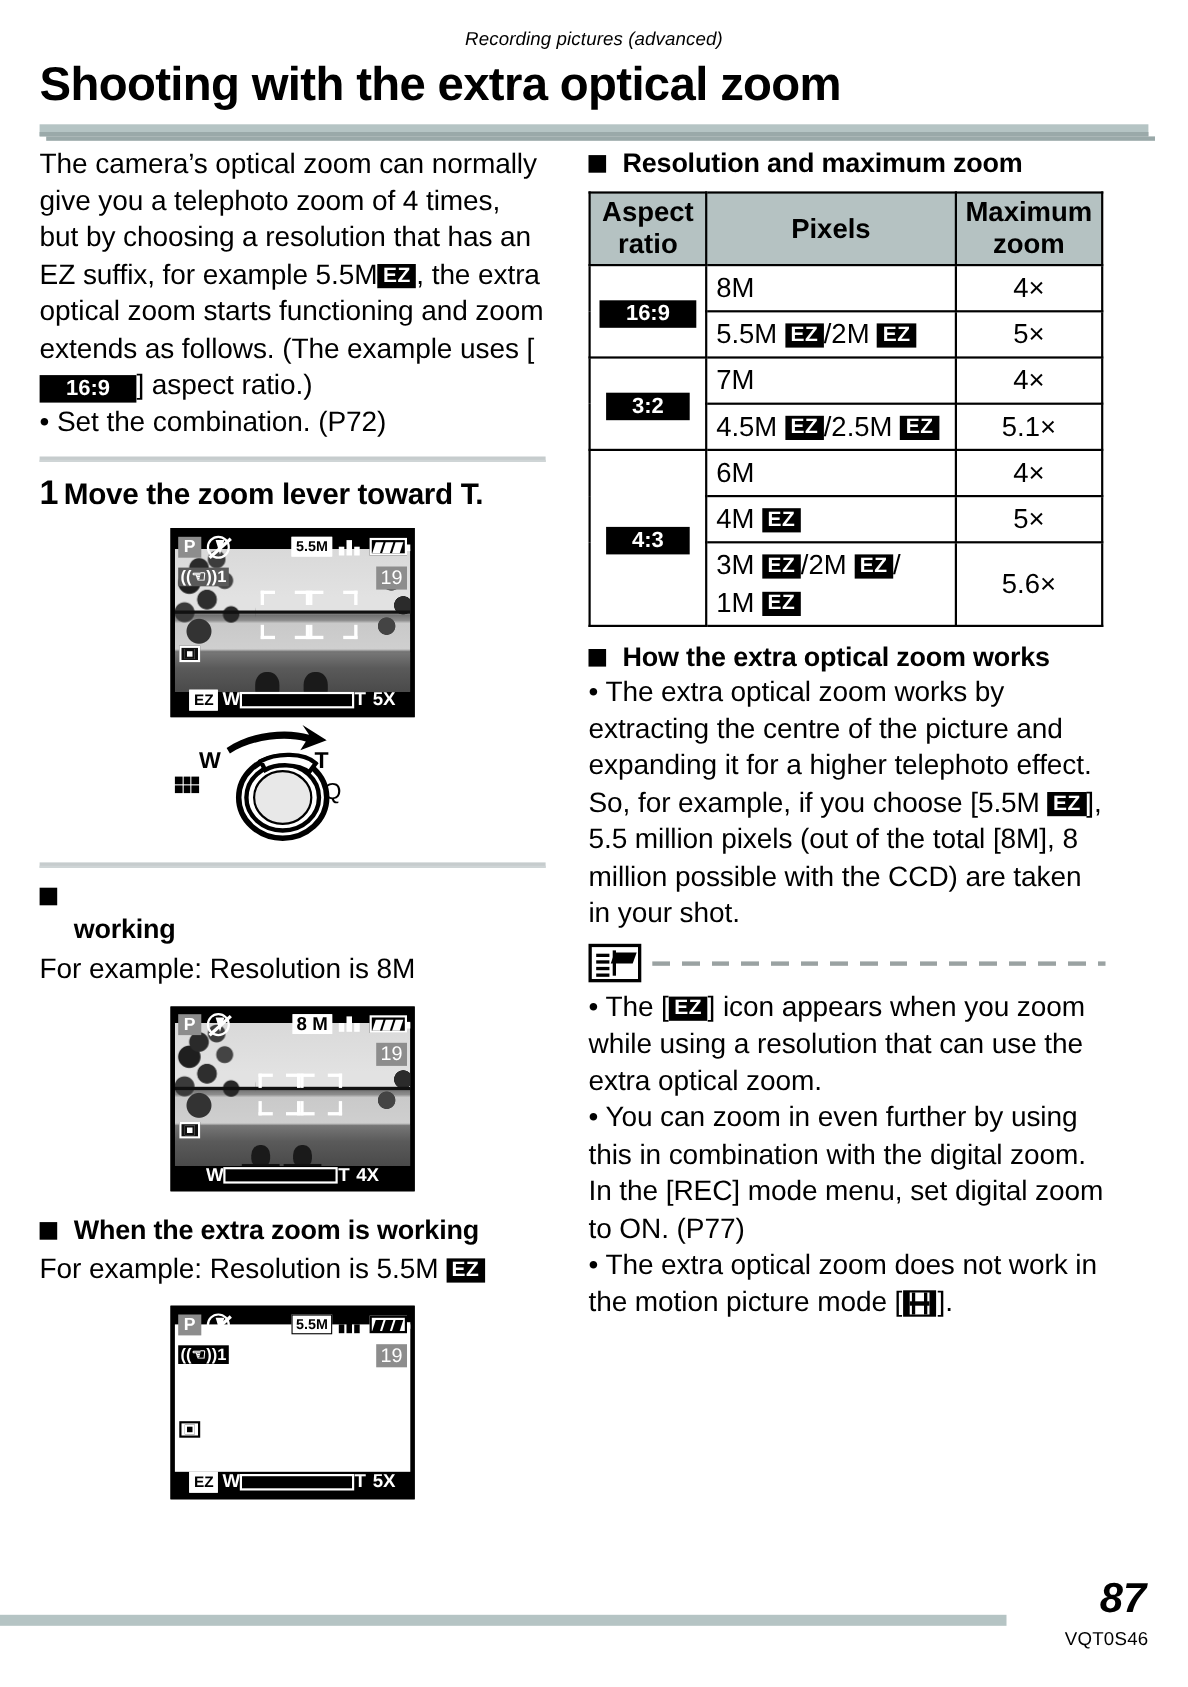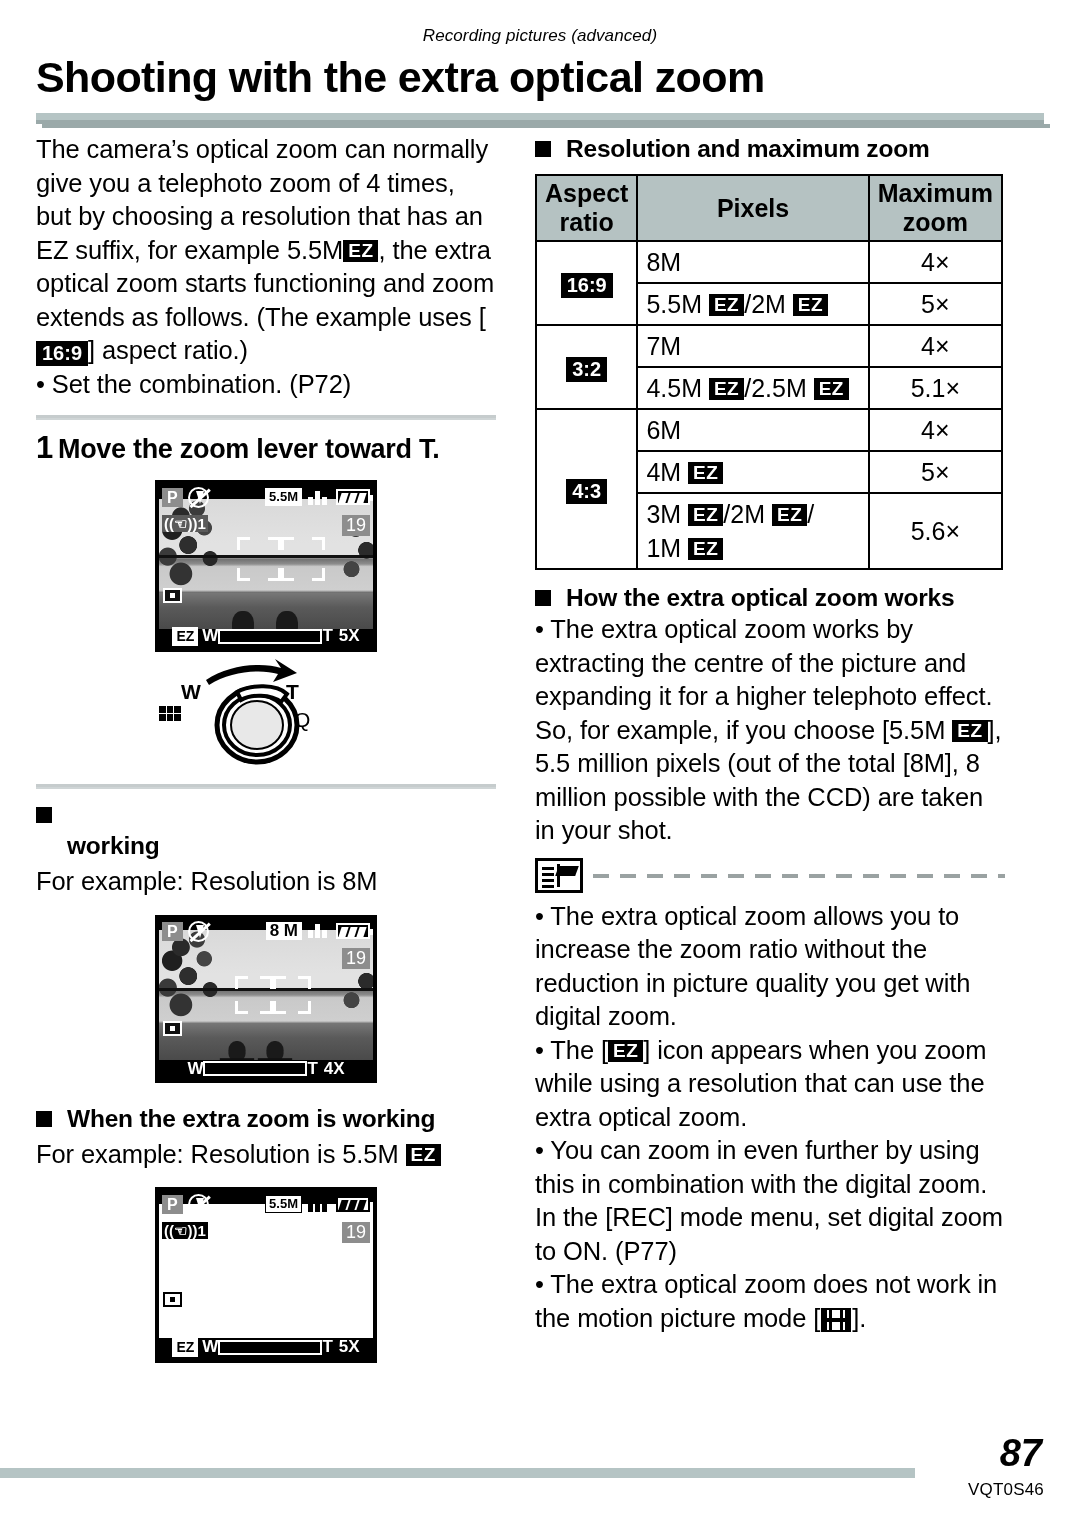--- a/index.html
+++ b/index.html
@@ -62,21 +62,21 @@
     vertical-align:2px;
     letter-spacing:0.5px;
     font-family:"Liberation Sans", sans-serif;
   }
   .ratio {
     display:inline-block;
     background:#000; color:#fff;
     font-weight:bold;
     font-size:20px;
     line-height:25px;
-    padding:0 6px;
+    padding:0 24px;
     vertical-align:-1px;
     letter-spacing:0px;
     font-family:"Liberation Sans", sans-serif;
   }
 
   
   .rule {
     height:5px; background:#c6cccd; margin:14px 0 10px 0; width:460px;
     border-bottom:2px solid #cfd5d6;
   }
@@ -595,21 +595,20 @@
       <span class="ez">EZ</span><span>], 5.5 million pixels (out of the total [8M], 8 million possible with the CCD) are taken in your shot.</span>
     </p>
 
     <div class="notebar">
       <span class="bookicon">
           <em></em>
         </span>
       <span class="dash"></span>
     </div>
 
-    <p class="body">• The extra optical zoom allows you to increase the zoom ratio without the reduction in picture quality you get with digital zoom.</p>
 
     <p class="body">
       <span>• The [</span><span class="ez">EZ</span><span>] icon appears when you zoom while using a resolution that can use the extra optical zoom.</span>
     </p>
 
     <p class="body">• You can zoom in even further by using this in combination with the digital zoom. In the [REC] mode menu, set digital zoom to ON. (P77)</p>
 
     <p class="body">
       <span>• The extra optical zoom does not work in the motion picture mode [</span><span class="movieicon"><i></i></span><span>].</span>
     </p>

